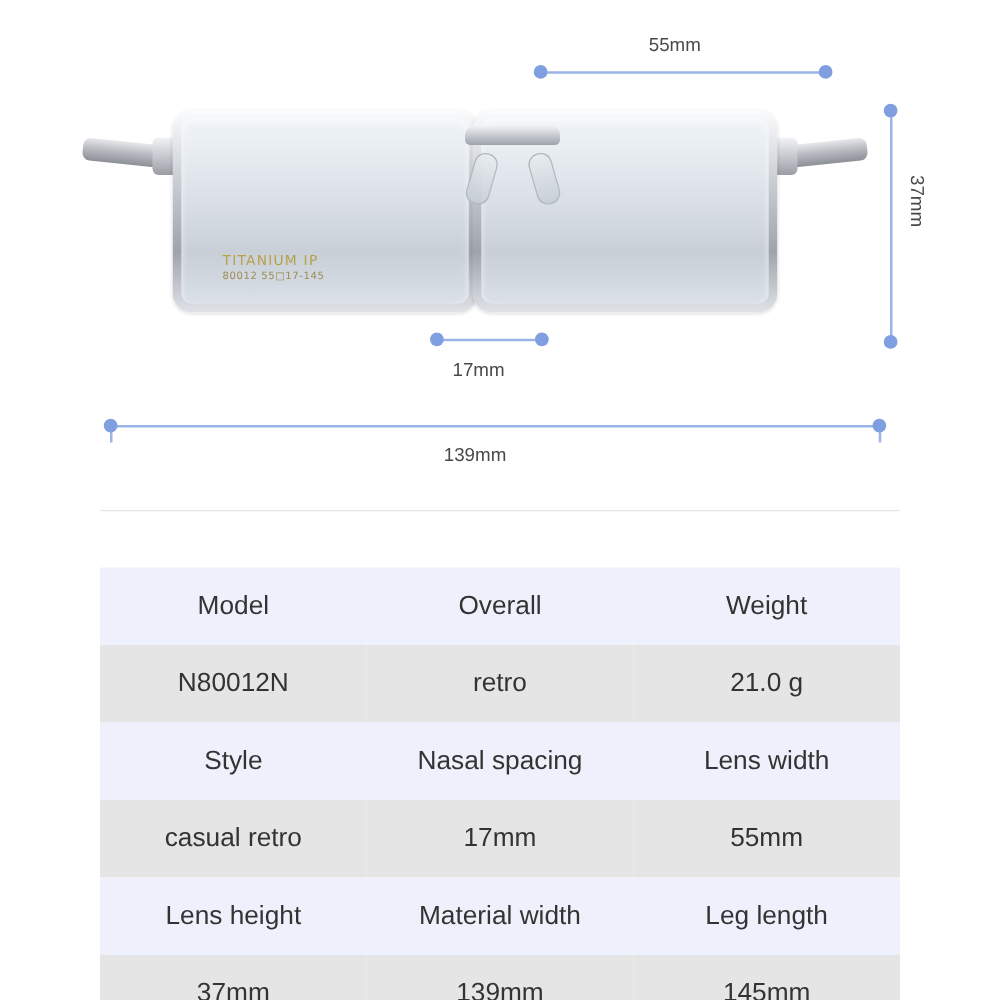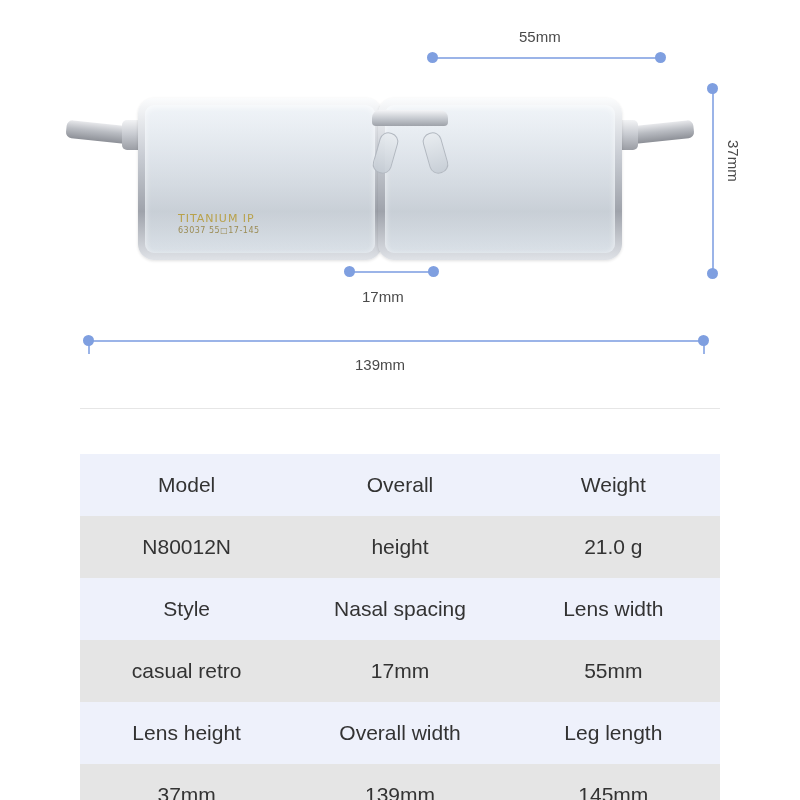--- a/index.html
+++ b/index.html
@@ -24,21 +24,21 @@
   .diagram {
     position: relative;
     width: 800px;
     height: 400px;
   }
 
   
   .glasses {
     position: absolute;
     left: 60px;
-    top: 80px;
+    top: 70px;
     width: 640px;
     height: 190px;
   }
 
   .temple {
     position: absolute;
     top: 46px;
     width: 120px;
     height: 18px;
     background: linear-gradient(180deg, #e8e9ec 0%, #b9bcc2 45%, #8d9097 100%);
@@ -199,21 +199,21 @@
       <div class="temple-tip left"></div>
       <div class="temple-tip right"></div>
       <div class="hinge left"></div>
       <div class="hinge right"></div>
       <div class="rim left"></div>
       <div class="rim right"></div>
       <div class="bridge"></div>
       <div class="nosepad left"></div>
       <div class="nosepad right"></div>
       <div class="brand-mark">TITANIUM IP</div>
-      <div class="brand-sub">63037  55□17-145</div>
+      <div class="brand-sub">80012  55□17-145</div>
     </div>
 
     <div class="dim-label" style="left:519px; top:28px;">55mm</div>
     <div class="dim-line h" style="left:432px; top:57px; width:228px;"></div>
     <div class="dot" style="left:427px; top:52px;"></div>
     <div class="dot" style="left:655px; top:52px;"></div>
 
     <div class="rot-label" style="left:742px; top:140px;">37mm</div>
     <div class="dim-line v" style="left:712px; top:88px; height:185px;"></div>
     <div class="dot" style="left:707px; top:83px;"></div>
@@ -236,36 +236,36 @@
 
   <table class="spec-table">
     <tbody>
       <tr class="head">
         <td>Model</td>
         <td>Overall</td>
         <td>Weight</td>
       </tr>
       <tr class="val">
         <td>N80012N</td>
-        <td>height</td>
+        <td>retro</td>
         <td>21.0 g</td>
       </tr>
       <tr class="head">
         <td>Style</td>
         <td>Nasal spacing</td>
         <td>Lens width</td>
       </tr>
       <tr class="val">
         <td>casual retro</td>
         <td>17mm</td>
         <td>55mm</td>
       </tr>
       <tr class="head">
         <td>Lens height</td>
-        <td>Overall width</td>
+        <td>Material width</td>
         <td>Leg length</td>
       </tr>
       <tr class="val">
         <td>37mm</td>
         <td>139mm</td>
         <td>145mm</td>
       </tr>
     </tbody>
   </table>
 

